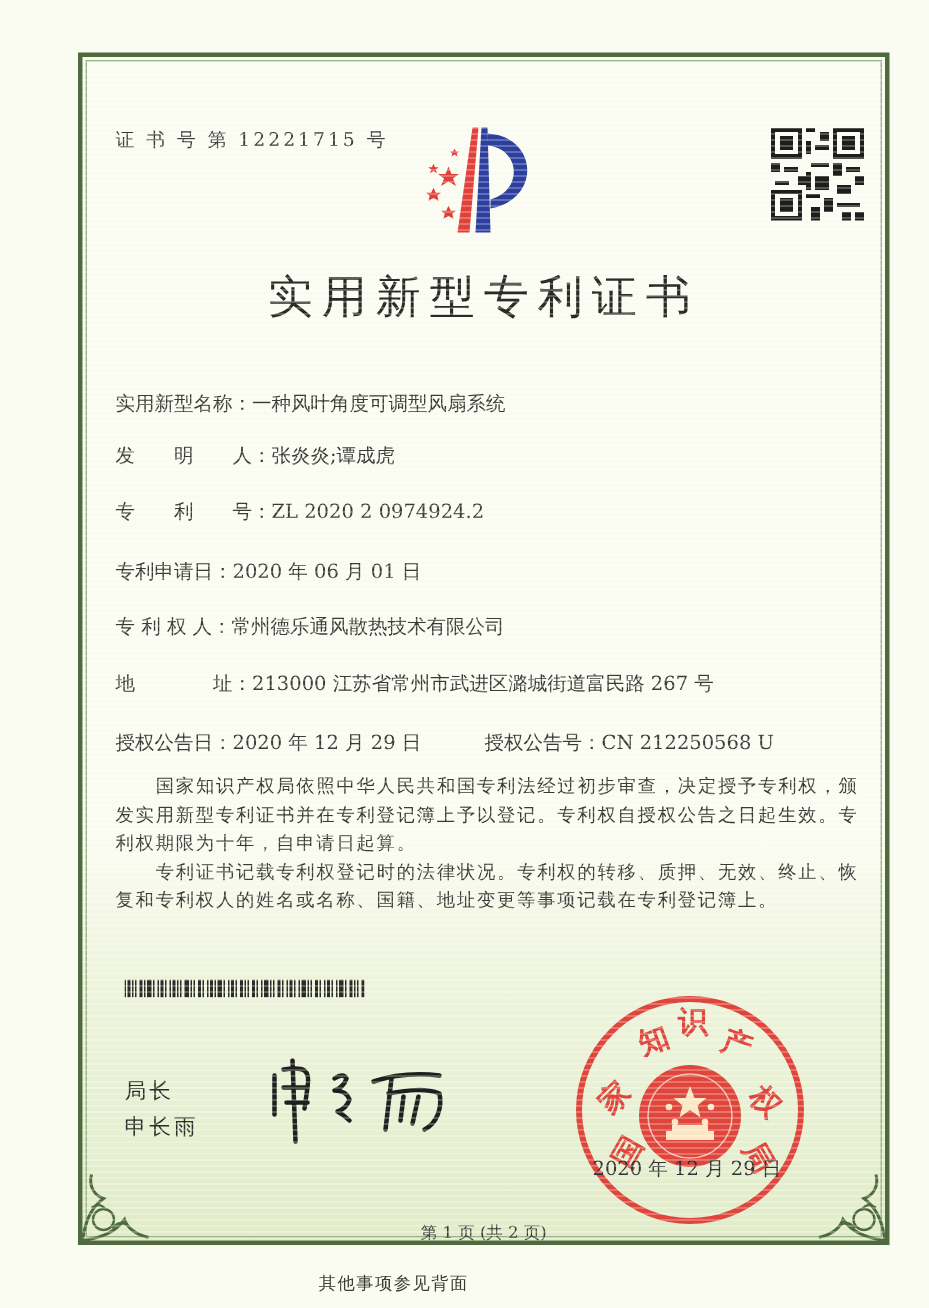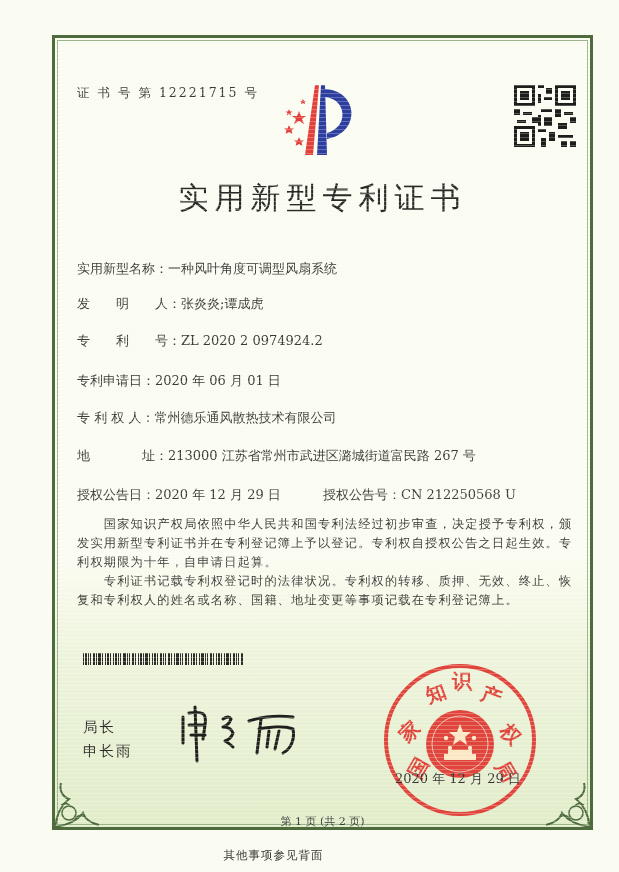--- a/index.html
+++ b/index.html
@@ -30,21 +30,21 @@
   .field .lbl { display: inline-block; }
   .field .val { display: inline-block; }
   .para { left: 22px; width: 500px; font-size: 12.2px; line-height: 19px; color: #3a3a36; letter-spacing: 1.2px; }
   .para p { margin: 0; text-indent: 2.2em; }
   .barcode { left: 28px; top: 615px; width: 160px; height: 12px; }
   .sig-label { left: 28px; font-size: 14.5px; color: #2c2c28; font-family: "DejaVu Sans", "Liberation Sans", sans-serif; letter-spacing: 2px; }
   .signature { left: 120px; top: 665px; width: 130px; height: 60px; }
   .seal { left: 323px; top: 620px; width: 165px; height: 165px; }
   .seal-date { left: 340px; top: 732px; font-size: 13px; color: #333; }
   .page-no { left: 0; width: 100%; top: 776px; text-align: center; font-size: 11px; color: #3a3a36; }
-  .footer-note { left: 11px; width: 525px; top: 848px; text-align: center; font-size: 11.5px; color: #3a3a36; letter-spacing: 1px; }
+  .footer-note { left: 0; width: 525px; top: 848px; text-align: center; font-size: 11.5px; color: #3a3a36; letter-spacing: 1px; }
   .corner { position: absolute; width: 60px; height: 60px; }
 </style>
 </head>
 <body>
 
 <div class="sheet">
 
   <svg class="corner" style="left:-8px; bottom:-8px;" viewBox="0 0 60 60">
     <path d="M8 52 C10 38,14 30,22 24 C16 22,12 16,14 8 M8 52 C22 50,30 46,36 38 C38 44,44 48,52 50" fill="none" stroke="#4f6b3e" stroke-width="2"></path>
     <circle cx="22" cy="38" r="7" fill="none" stroke="#4f6b3e" stroke-width="1.6"></circle>

